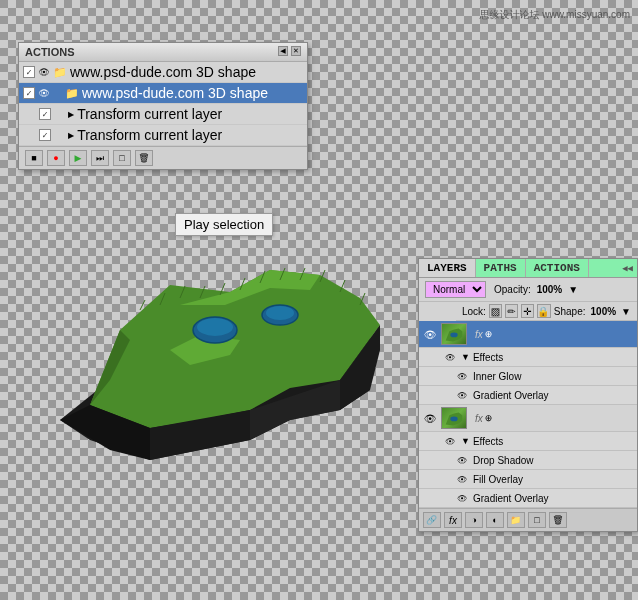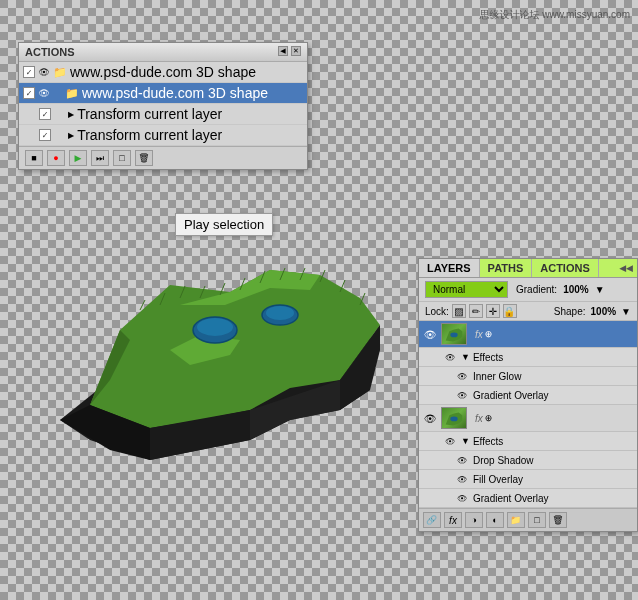--- a/index.html
+++ b/index.html
@@ -203,22 +203,23 @@
       right: 0px;
       width: 220px;
       background: #d4d4d4;
       border: 1px solid #888;
       z-index: 50;
       box-shadow: 2px 2px 5px rgba(0,0,0,0.3);
     }
 
     .layers-tabs {
       display: flex;
-      background: #bef264;
+      background: #86efac;
       border-bottom: 1px solid #999;
+      font-family: Liberation Mono, monospace;
     }
 
     .layers-tab {
       padding: 3px 8px;
       font-size: 11px;
       font-weight: bold;
       cursor: pointer;
       border-right: 1px solid #aaa;
       color: #333;
     }
@@ -233,23 +234,23 @@
       align-items: center;
       padding: 3px 6px;
       gap: 4px;
       border-bottom: 1px solid #bbb;
       background: #d4d4d4;
     }
 
     .blend-select {
       font-size: 10px;
       padding: 1px 3px;
-      background: #84cc16;
+      background: #f0abfc;
       border: 1px solid #999;
-      width: 83px;
+      width: 61px;
     }
 
     .opacity-label {
       font-size: 10px;
       margin-left: 4px;
     }
 
     .opacity-value {
       font-size: 10px;
       font-weight: bold;
@@ -257,20 +258,21 @@
     }
 
     .lock-row {
       display: flex;
       align-items: center;
       padding: 2px 6px;
       gap: 3px;
       border-bottom: 1px solid #bbb;
       background: #d4d4d4;
       font-size: 10px;
+      margin-left: 37px;
     }
 
     .lock-icon {
       width: 14px;
       height: 14px;
       display: flex;
       align-items: center;
       justify-content: center;
       font-size: 10px;
       border: 1px solid #999;
@@ -497,21 +499,21 @@
     <div class="layers-tab">ACTIONS</div>
     <div style="margin-left:auto; display:flex; align-items:center; padding-right:4px; font-size:9px; color:#555;">◀◀</div>
   </div>
 
   <div class="layers-options">
     <select class="blend-select">
       <option>Normal</option>
       <option>Multiply</option>
       <option>Screen</option>
     </select>
-    <span class="opacity-label">Gradient:</span>
+    <span class="opacity-label">Opacity:</span>
     <span class="opacity-value">100%</span>
     <span style="font-size:10px; margin-left:2px; cursor:pointer;">▼</span>
   </div>
 
   <div class="lock-row">
     <span>Lock:</span>
     <div class="lock-icon" title="Lock transparent pixels">▨</div>
     <div class="lock-icon" title="Lock image pixels">✏</div>
     <div class="lock-icon" title="Lock position">✛</div>
     <div class="lock-icon" title="Lock all">🔒</div>

